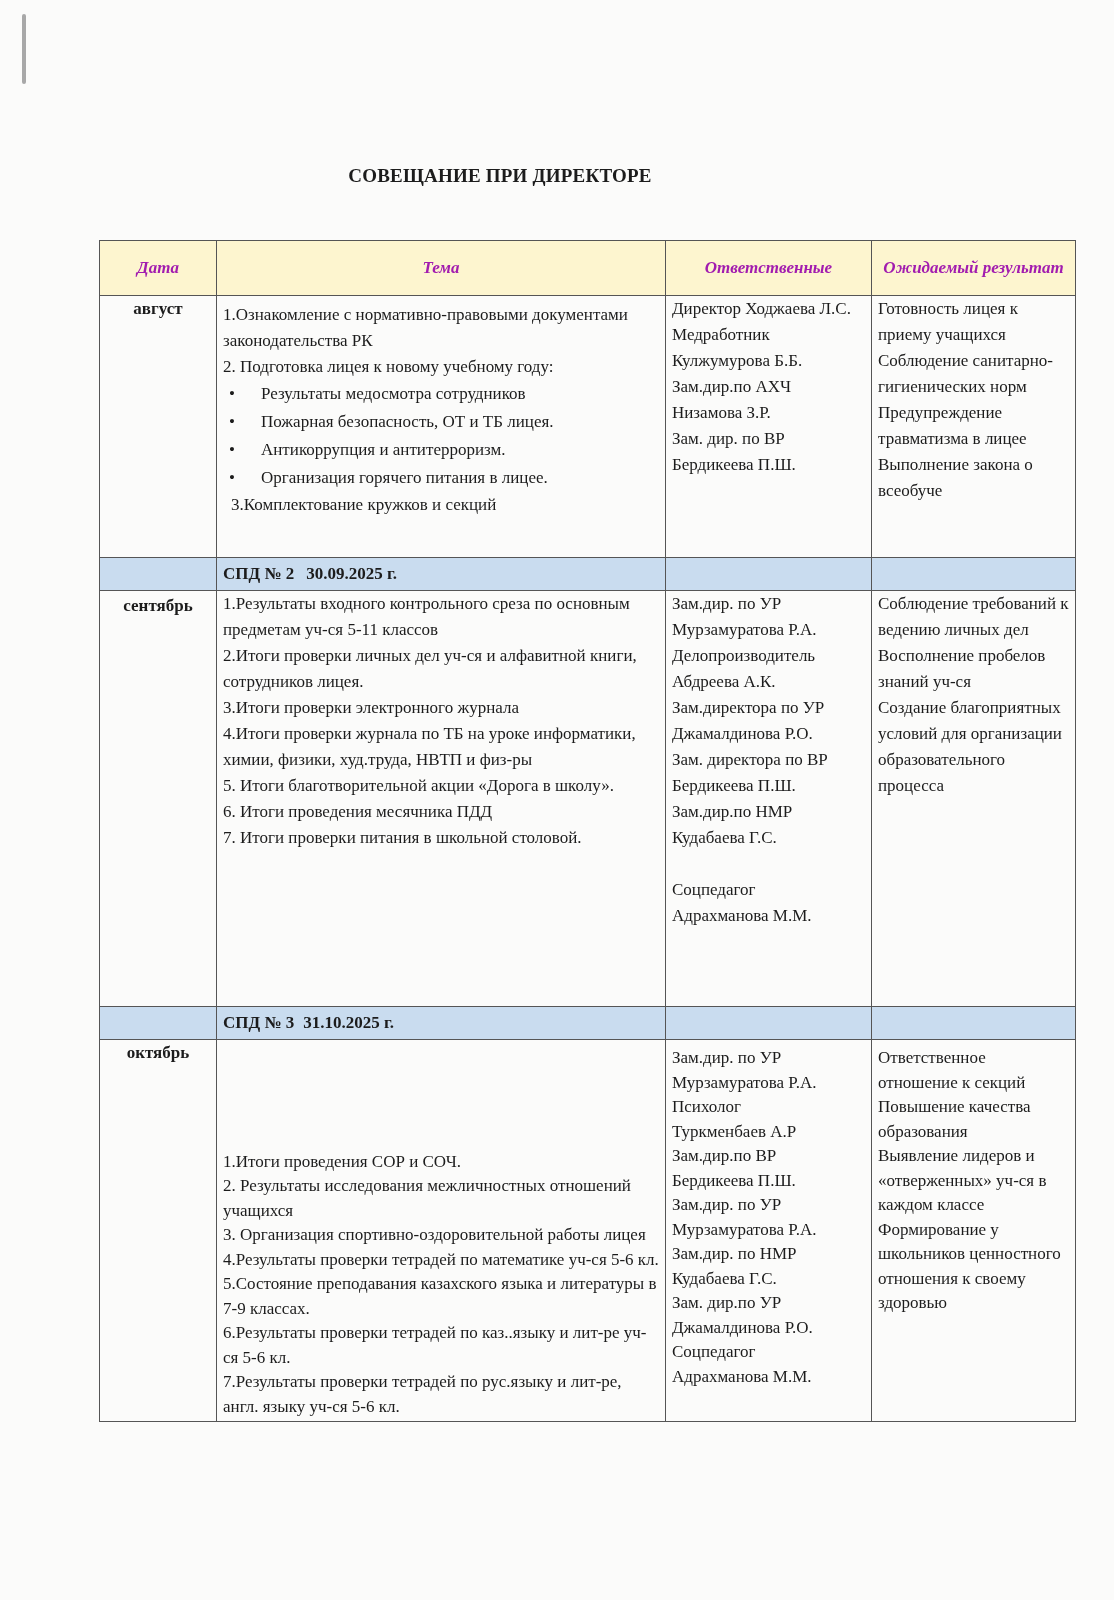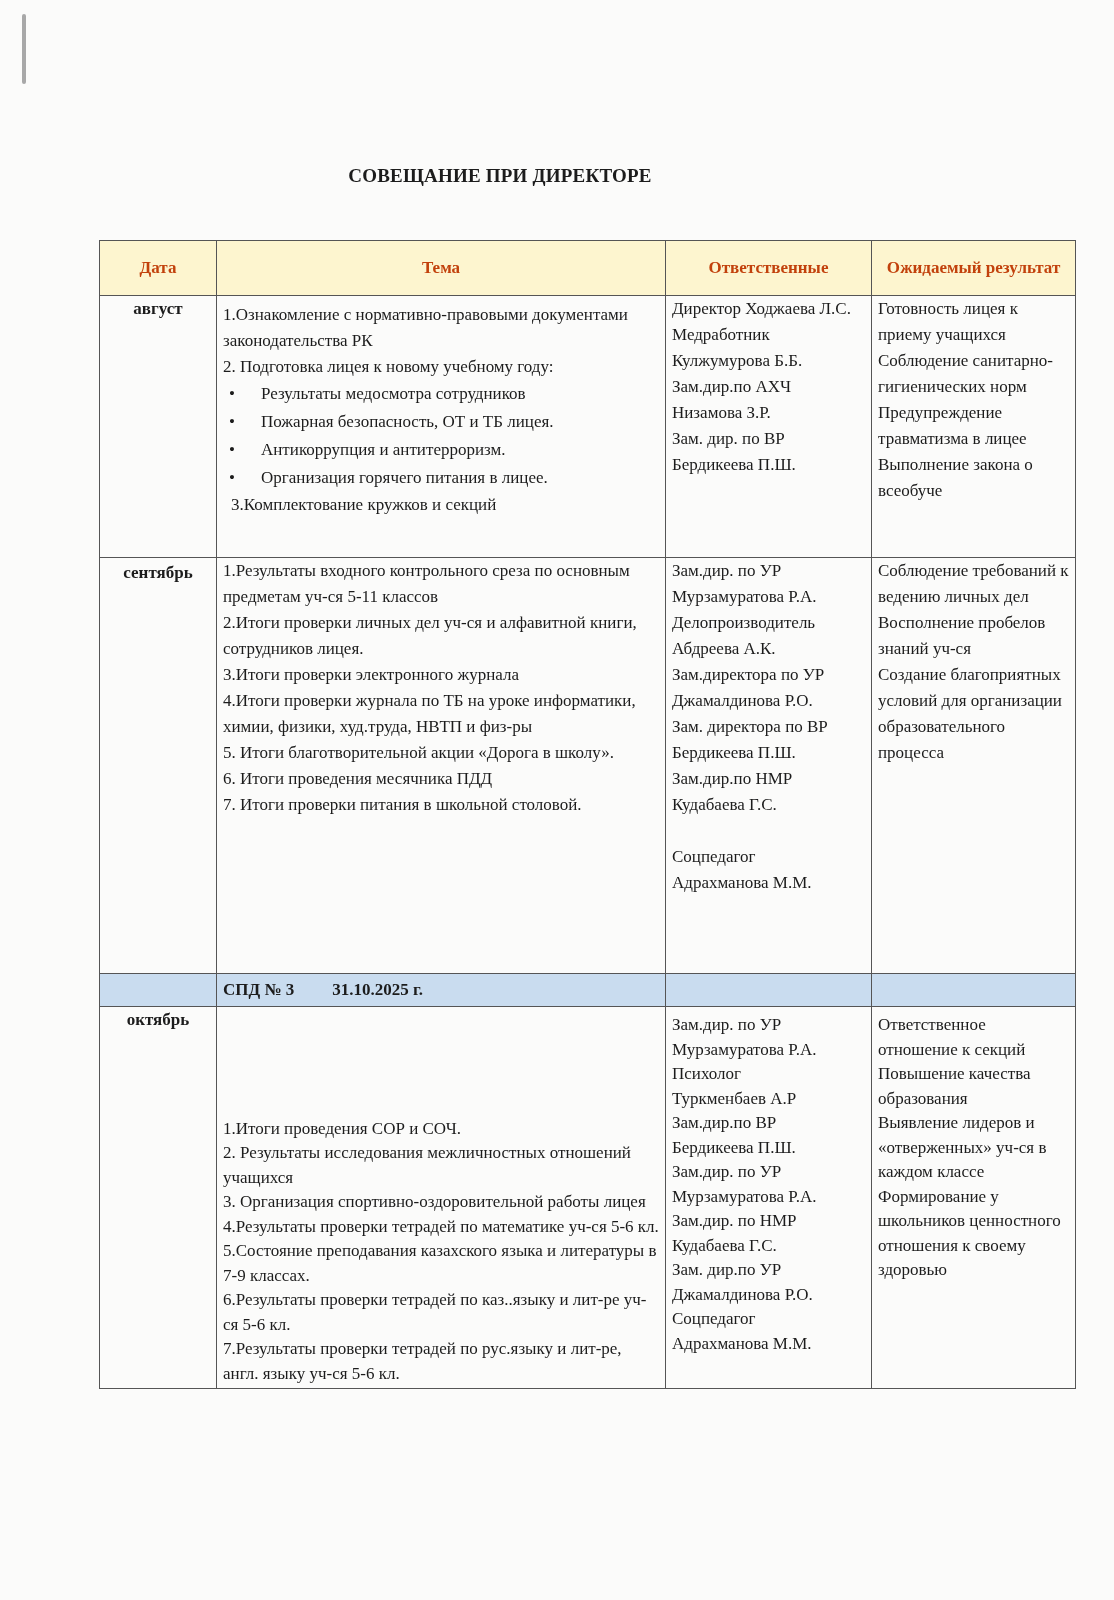--- a/index.html
+++ b/index.html
@@ -8,21 +8,21 @@
       font-family: "Liberation Serif", serif; color: #1c1c1c; overflow: hidden;
     }
     .edge-mark { position: absolute; left: 22px; top: 14px; width: 4px; height: 70px; background: #a8a8a8; border-radius: 2px; }
     .title { position: absolute; left: 0; width: 1000px; top: 165px; text-align: center; font-weight: bold; font-size: 19px; letter-spacing: 0.2px; }
     table.plan {
       position: absolute; left: 99px; top: 240px; width: 976px;
       border-collapse: collapse; table-layout: fixed; font-size: 17px; line-height: 26px;
     }
     table.plan td, table.plan th { border: 1.5px solid #555; vertical-align: top; padding: 0 6px; }
     col.c1 { width: 117px; } col.c2 { width: 449px; } col.c3 { width: 206px; } col.c4 { width: 204px; }
-    tr.head th { background: #fdf5cf; font-weight: bold; font-size: 17px; height: 54px; vertical-align: middle; color: #c2410c; line-height: 24px; }
+    tr.head th { background: #fdf5cf; font-weight: bold; font-size: 17px; height: 54px; vertical-align: middle; color: #a21caf; line-height: 24px; font-style: italic; }
     tr.spd td { background: #c9dcef; font-weight: bold; height: 32px; vertical-align: middle; }
     .spd-no { display: inline-block; margin-right: 30px; }
     td.month { font-weight: bold; text-align: center; vertical-align: middle; }
     td.month.top { vertical-align: top; padding-top: 2px; }
     ul.bullets { margin: 0; padding-left: 0; list-style: none; }
     ul.bullets li { position: relative; padding-left: 38px; line-height: 28px; }
     ul.bullets li .dot { position: absolute; left: 6px; top: 0; }
     .line { display: block; }
     .pad-top { padding-top: 6px !important; }
     .blank { display: block; height: 26px; }
@@ -71,20 +71,28 @@
       <span class="line">Зам. дир. по ВР</span>
       <span class="line">Бердикеева П.Ш.</span>
     </td>
     <td>
       <span class="line">Готовность лицея к приему учащихся</span>
       <span class="line">Соблюдение санитарно-гигиенических норм</span>
       <span class="line">Предупреждение травматизма в лицее Выполнение закона о всеобуче</span>
     </td>
   </tr>
 
+  <tr class="spd">
+    <td></td>
+    <td>
+      <span class="spd-no" style="margin-right:12px">СПД № 2</span><span>30.09.2025 г.</span>
+    </td>
+    <td></td>
+    <td></td>
+  </tr>
   <tr style="height:416px">
     <td class="month top">сентябрь</td>
     <td>
       <span class="line">1.Результаты входного контрольного среза по основным предметам уч-ся 5-11 классов</span>
       <span class="line">2.Итоги проверки личных дел уч-ся и алфавитной книги, сотрудников лицея.</span>
       <span class="line">3.Итоги проверки электронного журнала</span>
       <span class="line">4.Итоги проверки журнала по ТБ на уроке информатики, химии, физики, худ.труда, НВТП и физ-ры</span>
       <span class="line">5. Итоги благотворительной акции «Дорога в школу».</span>
       <span class="line">6. Итоги проведения месячника ПДД</span>
       <span class="line">7. Итоги проверки питания в школьной столовой.</span>
@@ -107,21 +115,21 @@
     <td style="">
       <span class="line">Соблюдение требований к ведению личных дел</span>
       <span class="line">Восполнение пробелов знаний уч-ся</span>
       <span class="line"> Создание благоприятных условий для организации образовательного процесса</span>
     </td>
   </tr>
 
   <tr class="spd">
     <td></td>
     <td>
-      <span class="spd-no" style="margin-right:38px">СПД № 3</span><span>31.10.2025 г.</span>
+      <span class="spd-no" style="margin-right:9px">СПД № 3</span><span>31.10.2025 г.</span>
     </td>
     <td></td>
     <td></td>
   </tr>
   <tr style="height:382px">
     <td class="month">октябрь</td>
     <td style="vertical-align:bottom; line-height:24.5px; padding-bottom:2px">
       <span class="line">1.Итоги проведения СОР и СОЧ.</span>
       <span class="line">2. Результаты исследования межличностных отношений учащихся</span>
       <span class="line">3. Организация спортивно-оздоровительной работы лицея</span>

